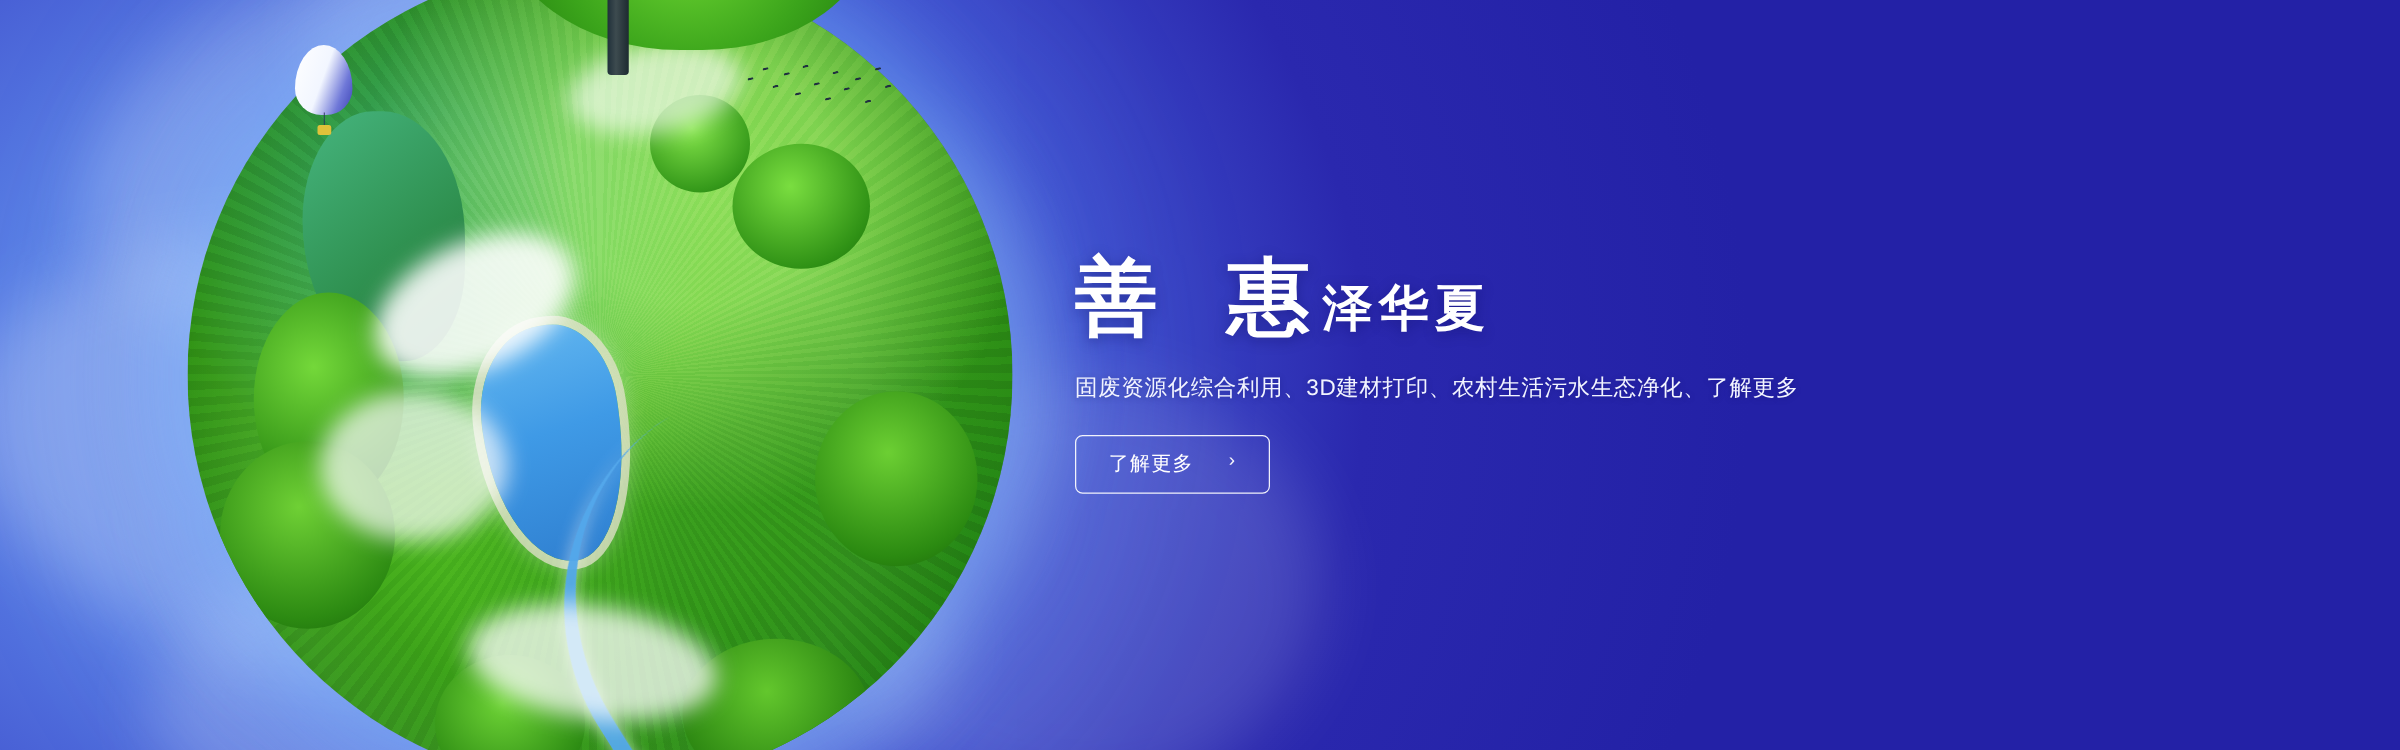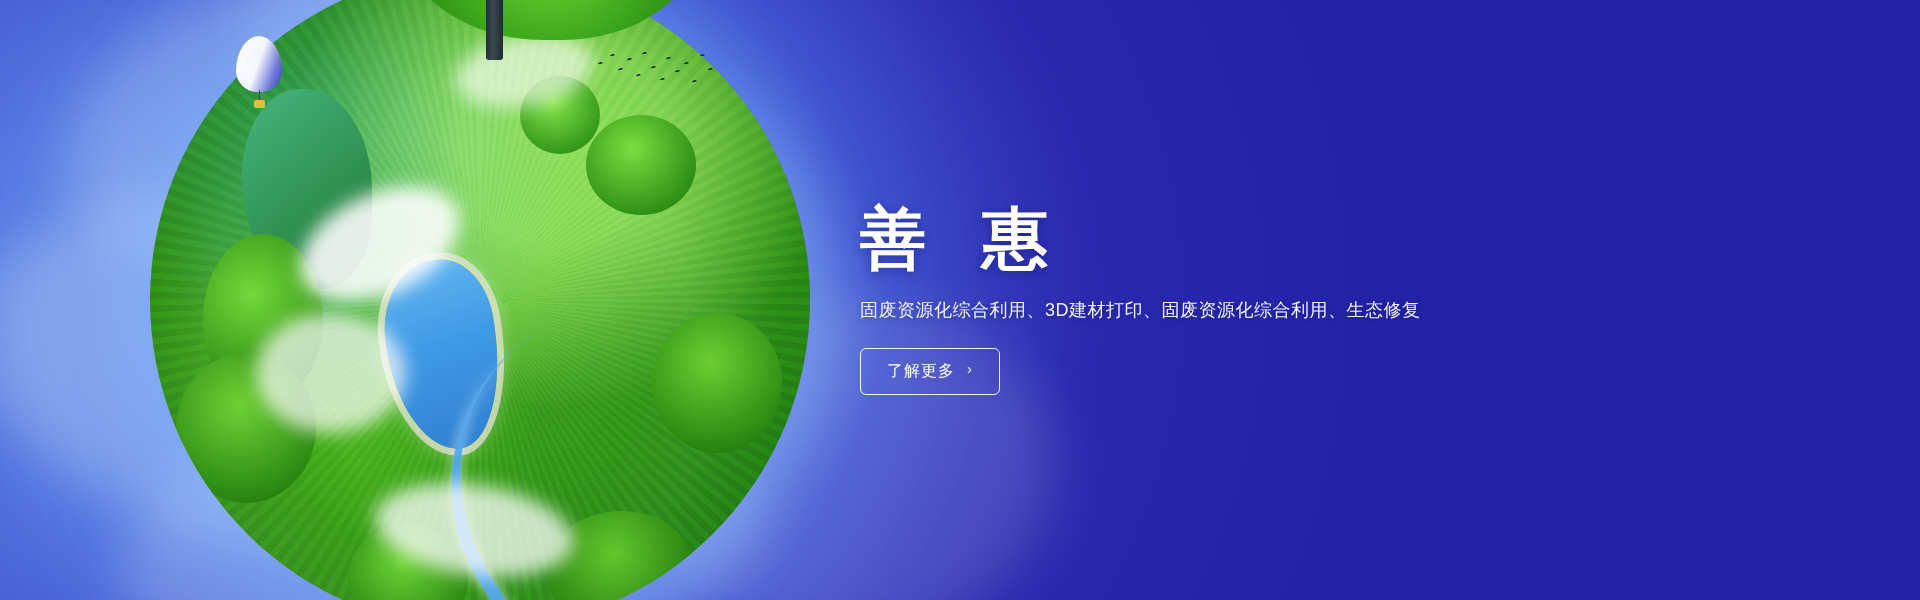--- a/index.html
+++ b/index.html
@@ -190,21 +190,21 @@
     font-size:18px;
     letter-spacing:.5px;
     margin-bottom:26px;
     white-space:nowrap;
     text-shadow:0 1px 5px rgba(10,10,80,0.3);
   }
   .cta {
     display:inline-flex;
     align-items:flex-start;
     justify-content:center;
-    gap:12px;
+    gap:28px;
     min-width:116px;
     padding:12px 26px;
     border:1px solid rgba(255,255,255,0.92);
     border-radius:6px;
     background:transparent;
     color:#ffffff;
     font-size:16px;
     letter-spacing:1px;
     cursor:pointer;
     text-decoration:none;
@@ -276,24 +276,25 @@
     <i style="left:104px;top:6px;"></i> 
       <i style="left:112px;top:20px;"></i>
   </div>
 
   <div class="content">
 
     <div class="headline">
       <span class="big">善</span>
       <span class="gap"></span>
       <span class="big">惠</span>
+      <span class="small">泽华夏</span>
     </div>
 
 
-    <div class="desc">固废资源化综合利用、3D建材打印、固废资源化综合利用、生态修复</div>
+    <div class="desc">固废资源化综合利用、3D建材打印、农村生活污水生态净化、了解更多</div>
 
     <a class="cta" href="#">
       <span>了解更多</span>
       <span class="chev">›</span>
     </a>
 
   </div>
 </div>
 
 </body></html>

